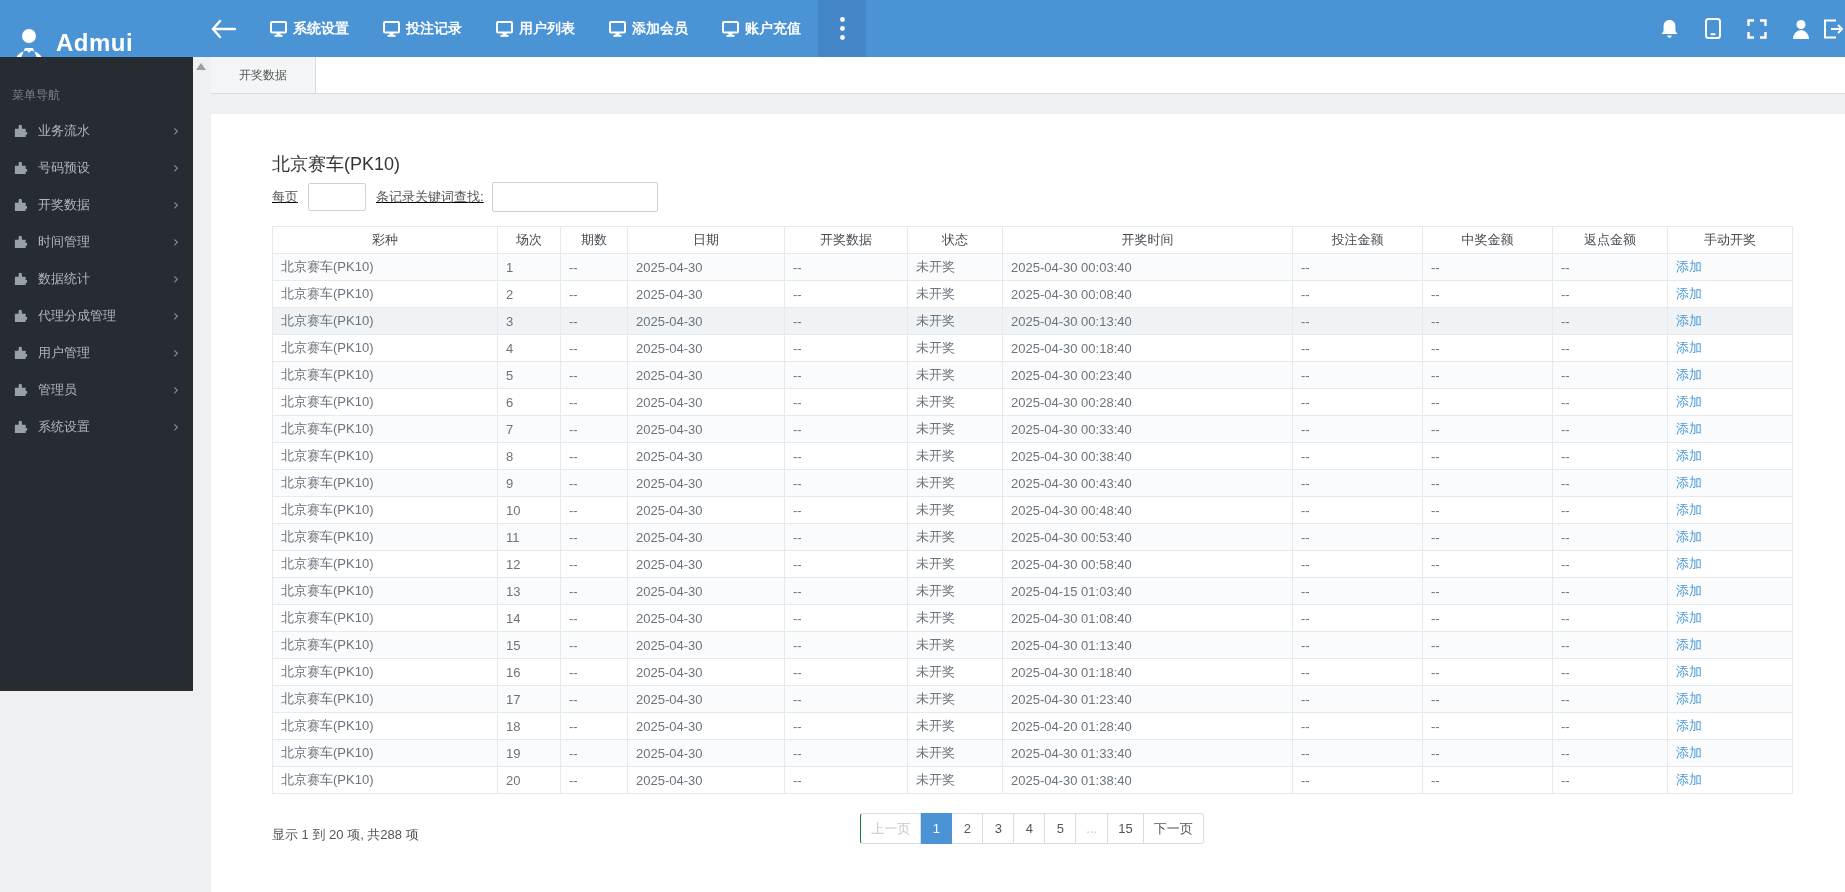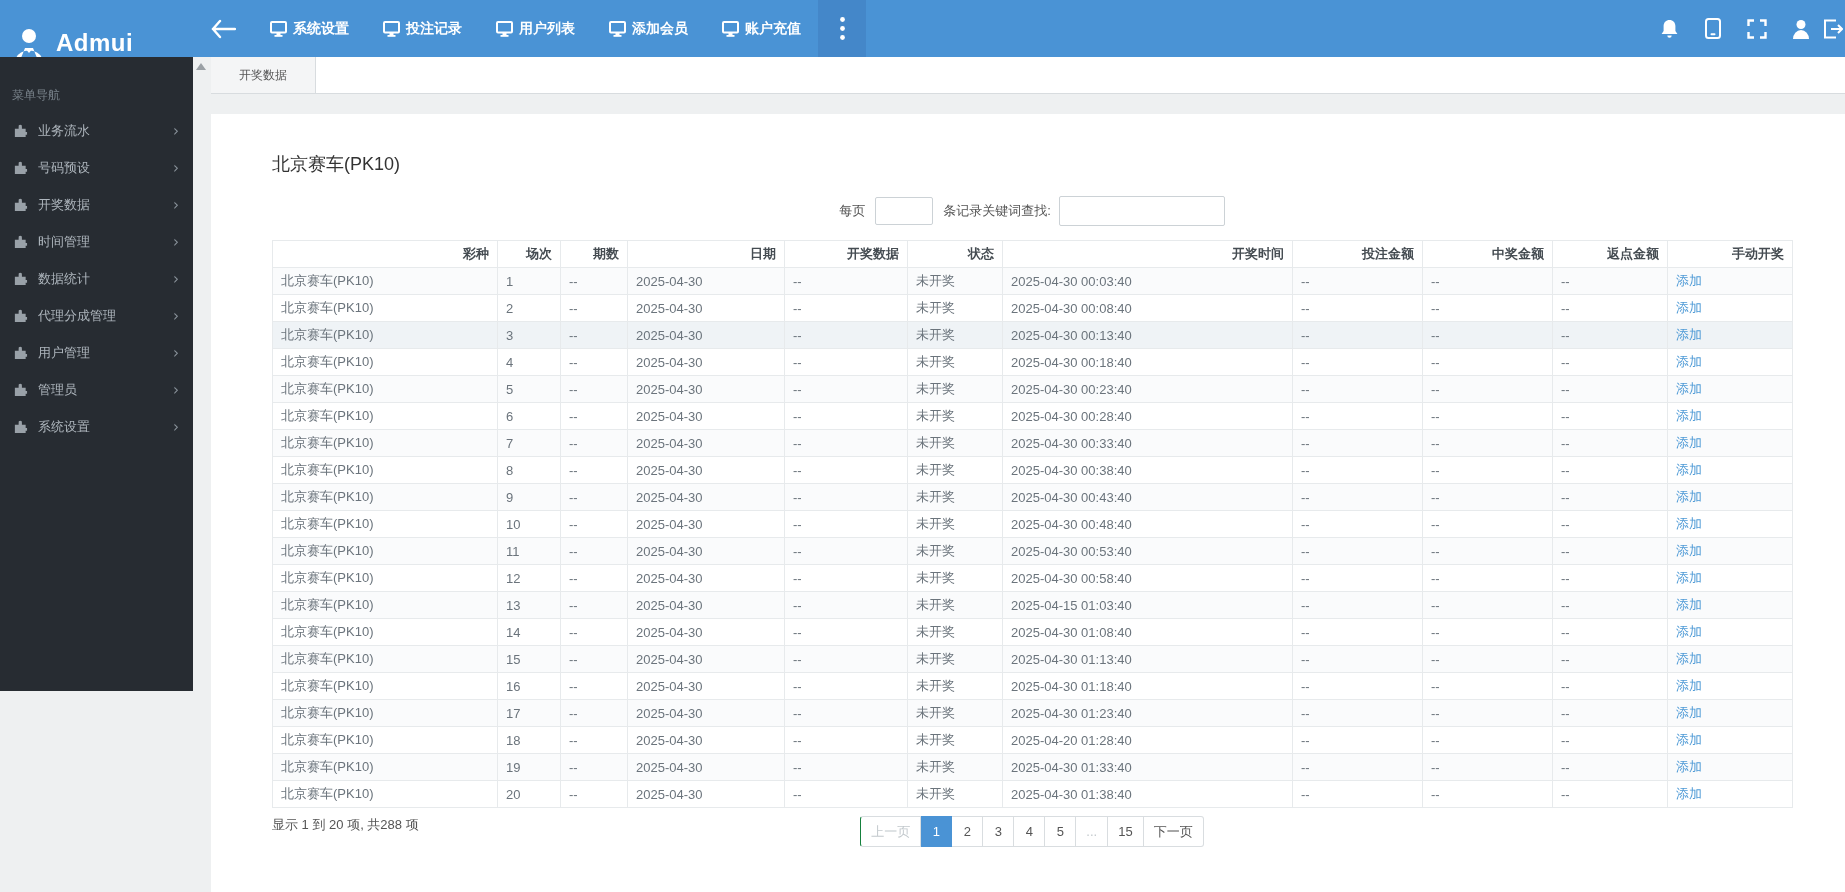--- a/index.html
+++ b/index.html
@@ -32,33 +32,33 @@
   
   .content { position:absolute; top:57px; left:193px; width:1652px; height:835px; background:#eef0f1; }
   .collapse-tri { position:absolute; top:6px; left:3px; width:0; height:0; border-left:5px solid transparent; border-right:5px solid transparent; border-bottom:7px solid #9aa0a5; cursor:pointer; }
   .inner { margin-left:18px; }
   .tabbar { height:37px; background:#fff; border-bottom:1px solid #d8dcdf; display:flex; align-items:stretch; }
   .tab { padding:0 28px; display:flex; align-items:center; font-size:12px; color:#555; background:#f4f5f6; border-right:1px solid #d8dcdf; cursor:pointer; }
   .gap { height:20px; }
   .card { background:#fff; height:858px; padding:38px 55px 25px 61px; }
 
   .page-title { font-size:18px; color:#333; }
-  .controls { margin-top:20px; display:flex; align-items:center; justify-content:center; width:1520px; }
+  .controls { margin-top:6px; display:flex; align-items:center; justify-content:flex-start; width:1520px;text-decoration:underline; }
   .ctrl-left, .ctrl-right { display:flex; align-items:center; font-size:13px; color:#555; }
   .perpage-input { width:58px; height:28px; border:1px solid #ccd2d6; border-radius:2px; margin:0 10px; padding:0 6px; font-size:13px; }
   .search-input { width:166px; height:30px; border:1px solid #ccd2d6; border-radius:2px; margin-left:8px; padding:0 8px; font-size:13px; }
 
   table.grid { margin-top:14px; border-collapse:collapse; table-layout:fixed; width:1520px; font-size:13px; }
-  .grid th { border:1px solid #e7eaec; text-align:right; font-weight:700; color:#454c52; height:27px; padding:0 8px; background:#fff; }
+  .grid th { border:1px solid #e7eaec; text-align:center; font-weight:400; color:#454c52; height:27px; padding:0 8px; background:#fff; }
   .grid td { border:1px solid #e7eaec; color:#6b747c; height:27px; padding:0 8px; overflow:hidden; white-space:nowrap; }
   .grid tbody tr:nth-child(odd) td { background:#fafbfc; }
   .grid tbody tr.hovered td { background:#eff3f6; }
   .grid a.add-link { color:#4e9ad6; text-decoration:none; cursor:pointer; }
 
-  .table-footer { margin-top:8px; width:1520px; display:flex; align-items:flex-start; }
+  .table-footer { margin-top:19px; width:1520px; display:flex; align-items:flex-end; }
   .summary { flex:1; font-size:13px; color:#555; }
   .pager { display:flex; }
   .pager .pg { min-width:31px; height:31px; padding:0 10px; display:flex; align-items:center; justify-content:center; border:1px solid #d9dde0; border-left:none; background:#fff; color:#555; font-size:13px; cursor:pointer; }
   .pager .pg:first-child { border-left:1px solid #15803d; border-radius:3px 0 0 3px; }
   .pager .pg:last-child { border-radius:0 3px 3px 0; }
   .pager .pg.disabled { color:#c3c9cd; cursor:default; }
   .pager .pg.active { background:#4a93d5; border-color:#4a93d5; color:#fff; }
   .pager-wrap { flex:0 0 auto; } .right-spacer { flex:1; }
 </style>
 </head>

